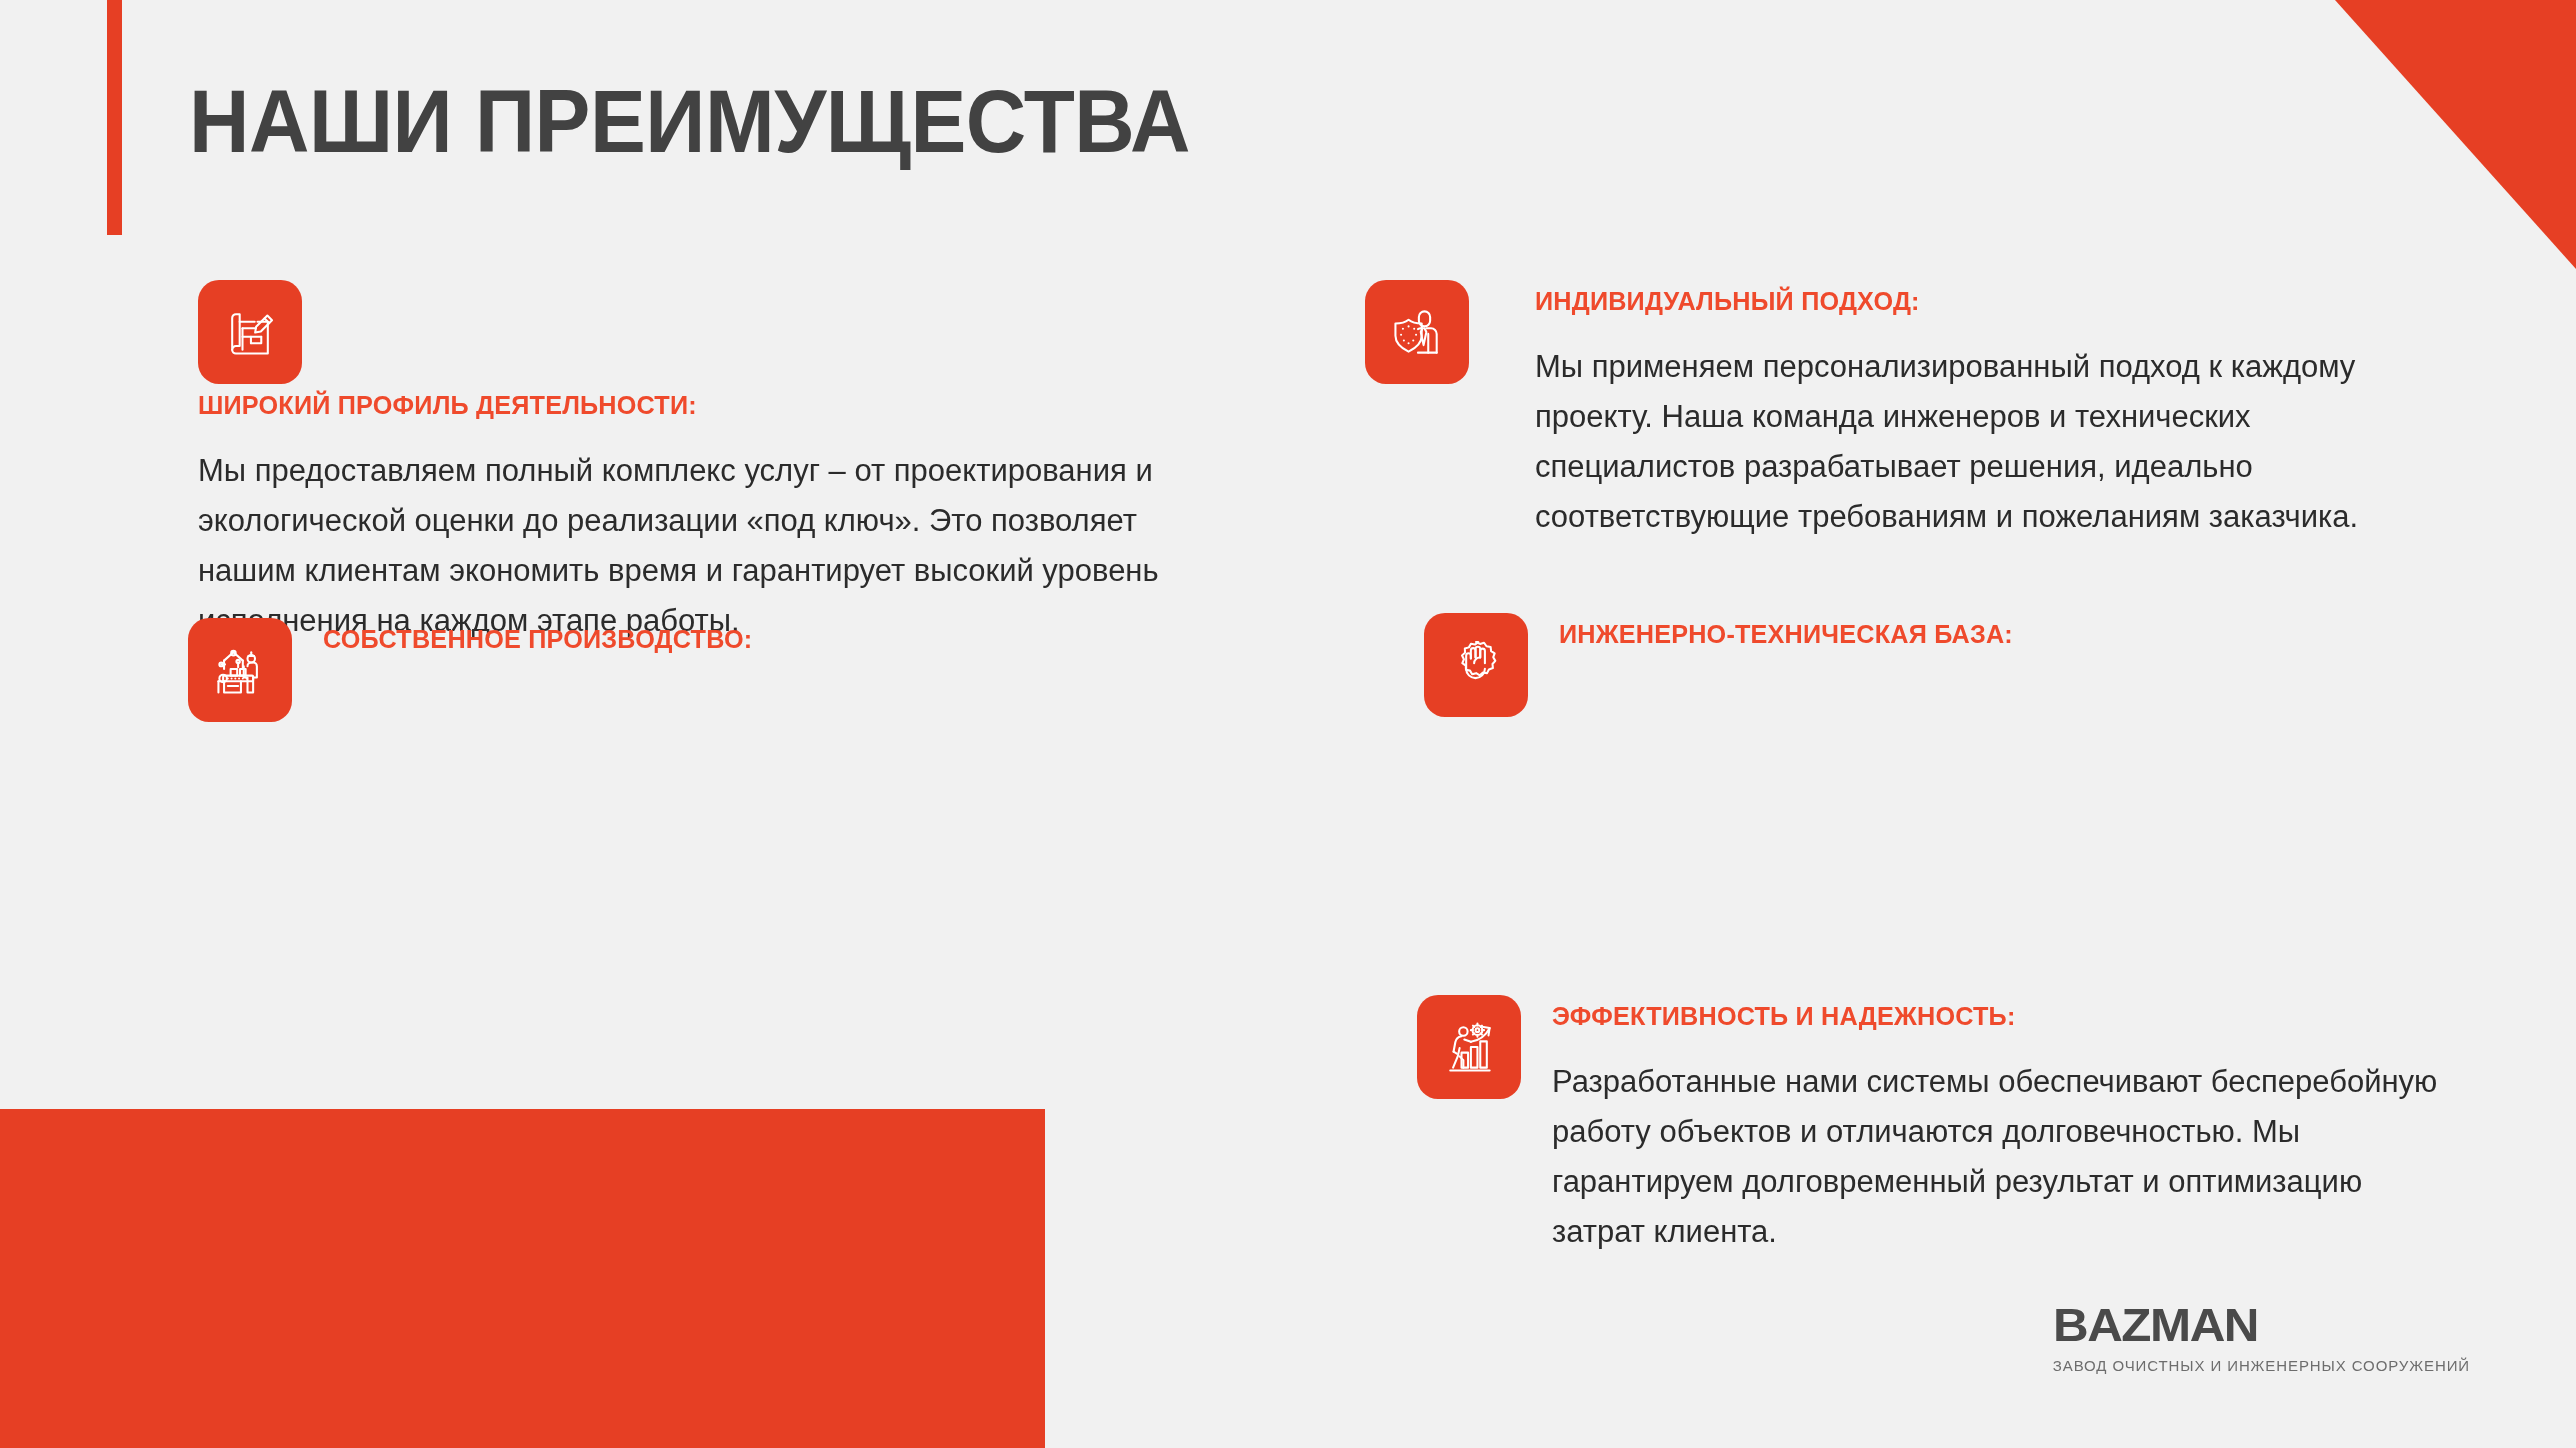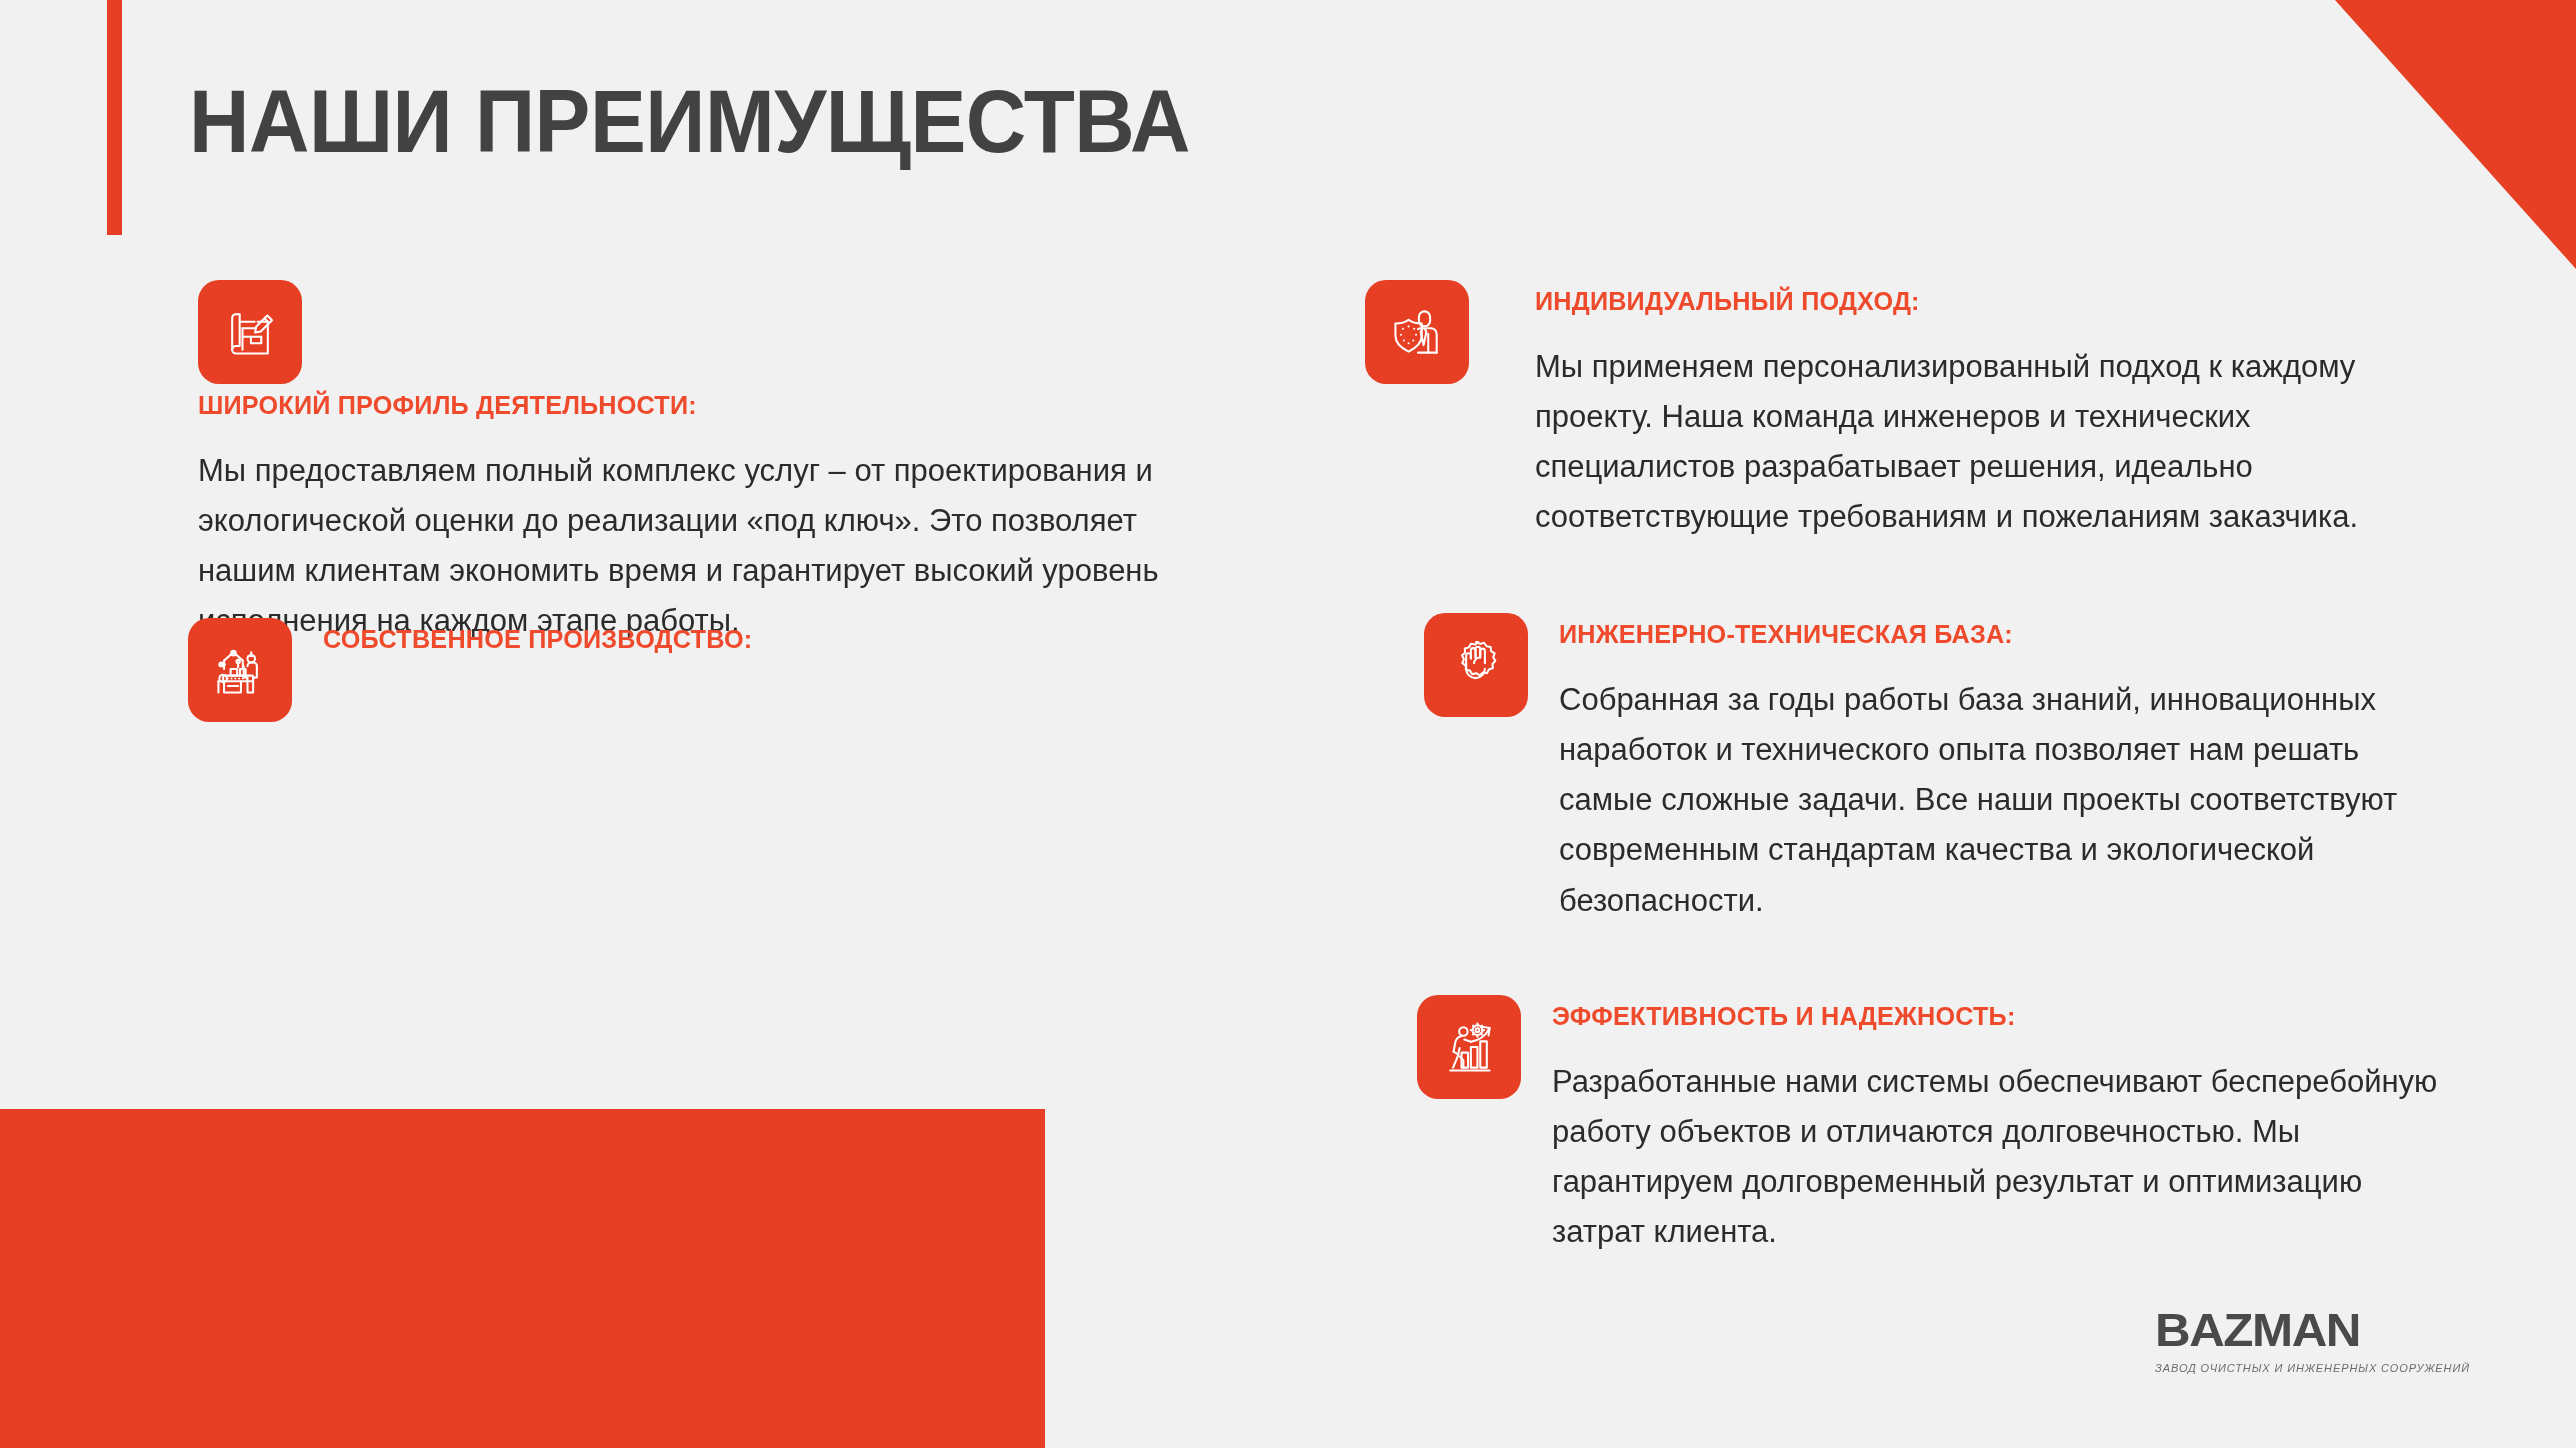--- a/index.html
+++ b/index.html
@@ -104,26 +104,25 @@
   .logo-word{
     font-size:47px;
     font-weight:800;
     letter-spacing:-1.4px;
     color:#4a4a4a;
     line-height:1;
     transform:scaleX(1.05);
     transform-origin:left bottom;
   }
   .logo-tag{
-    font-size:11px;
+    font-size:15px;
     letter-spacing:0.9px;
     color:#6d6d6d;
     margin-top:8.7px;
     white-space:nowrap;
-    font-style:italic;
   }
 </style>
 </head>
 <body>
 
 <div class="corner-triangle"></div>
 <div class="bottom-block"></div>
 <div class="title-bar"></div>
 
 <h1 class="page-title">НАШИ ПРЕИМУЩЕСТВА</h1>
@@ -205,21 +204,20 @@
       <path d="M32 7.5l4.3 2 4.3-1.2 2.6 3.7 4.4.7.5 4.4 3.8 2.4-1.5 4.2 2.2 3.9-3 3.3.4 4.4-4.2 1.4-2 4-4.4-.6-3.4 2.9-3.8-2.3-4.3 1.1-2.3-3.8-4.3-1-.2-4.4-3.7-2.6 1.7-4.1-2-4 3.2-3.1-.2-4.4 4.3-1.2 2.2-3.8 4.3.8 3.6-2.7z"></path>
       <path d="M26.5 25v-8.5a2.5 2.5 0 0 1 5 0V24"></path>
       <path d="M31.5 24v-9a2.5 2.5 0 0 1 5 0v9"></path>
       <path d="M36.5 24v-7a2.5 2.5 0 0 1 5 0v13"></path>
       <path d="M26.5 25v-3a2.5 2.5 0 0 0-5 0v14a10 10 0 0 0 20 0"></path>
       <path d="M30 30a6 6 0 0 1 6-6"></path>
     </svg>
   </div>
   <div class="feature-body">
     <div class="feature-title">ИНЖЕНЕРНО-ТЕХНИЧЕСКАЯ БАЗА:</div>
-    <div class="feature-text">Собранная за годы работы база знаний, инновационных наработок и технического опыта позволяет нам решать самые сложные задачи. Все наши проекты соответствуют современным стандартам качества и экологической безопасности.</div>
   </div>
 </div>
 
 <div class="feature" id="feat-4">
   <div class="feature-icon">
     <svg viewBox="0 0 64 64" fill="none" stroke="#ffffff" stroke-width="2.2" stroke-linecap="round" stroke-linejoin="round">
       <circle cx="26" cy="15.5" r="4.5"></circle>
       <path d="M24 20.5c-3.5.6-6 3-6.6 6.4L15.5 37"></path>
       <path d="M15.5 37l3.5 2"></path>
       <path d="M22 33l-2 9 -5 12"></path>

